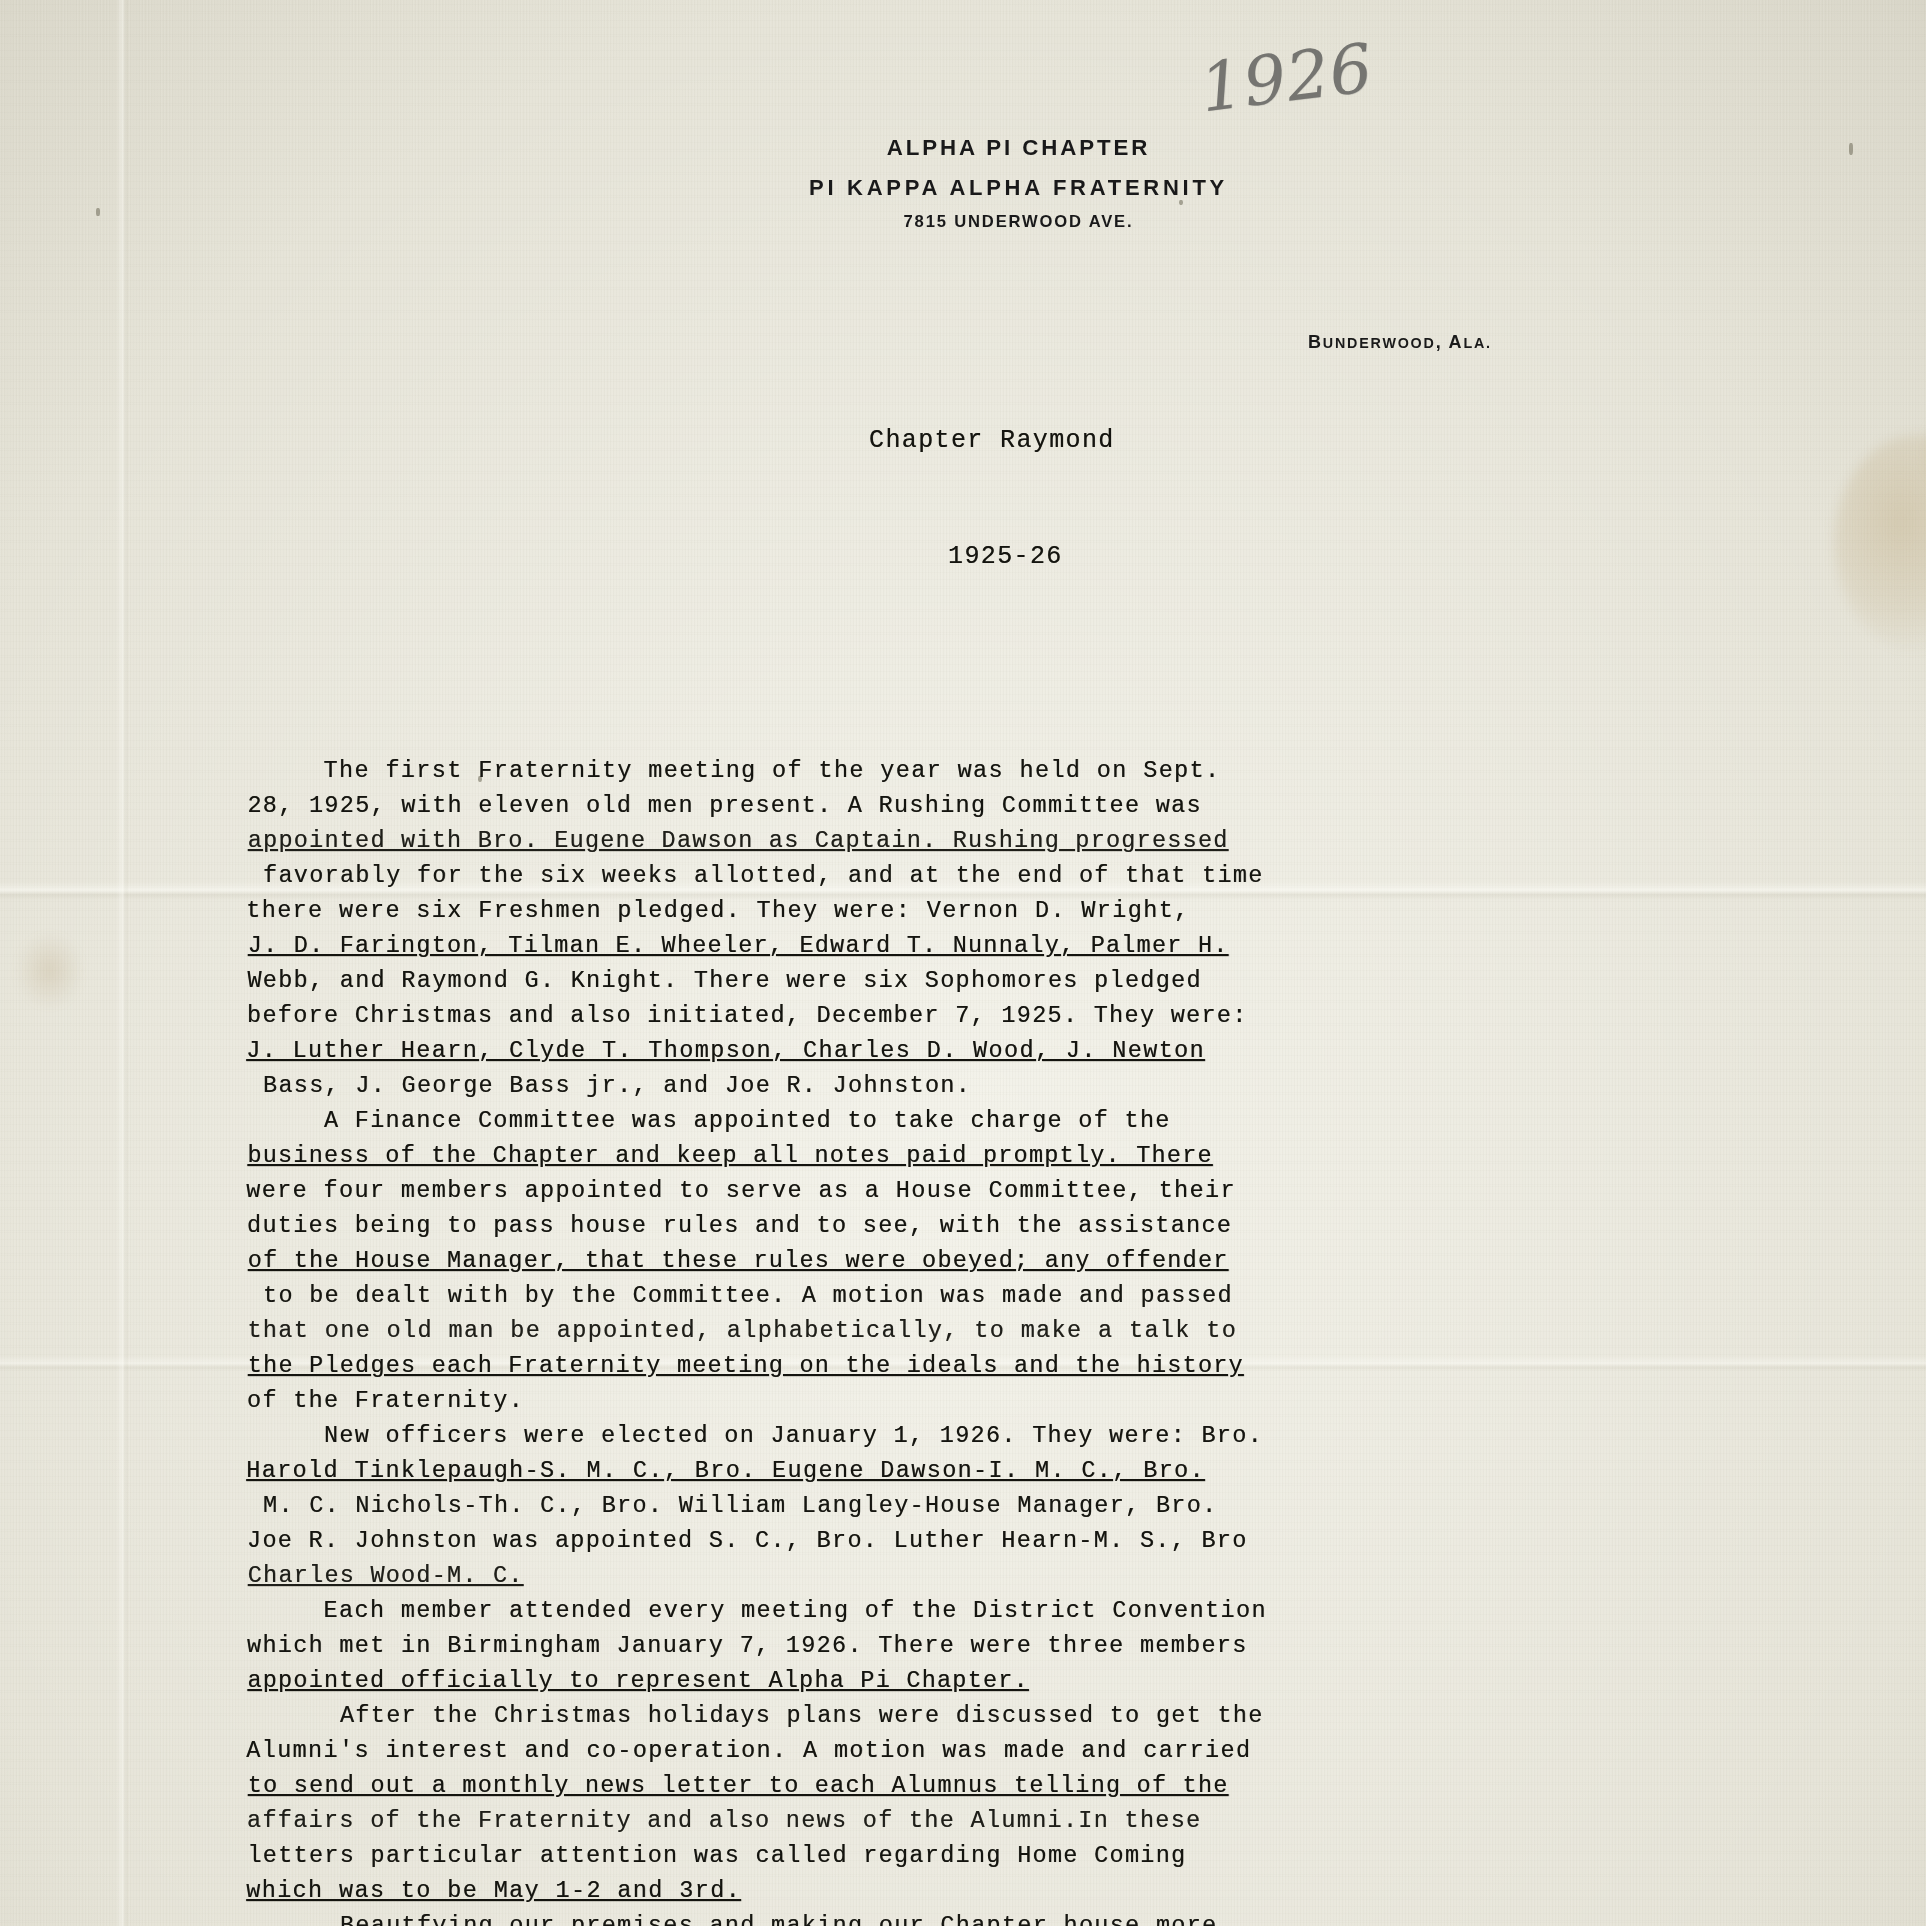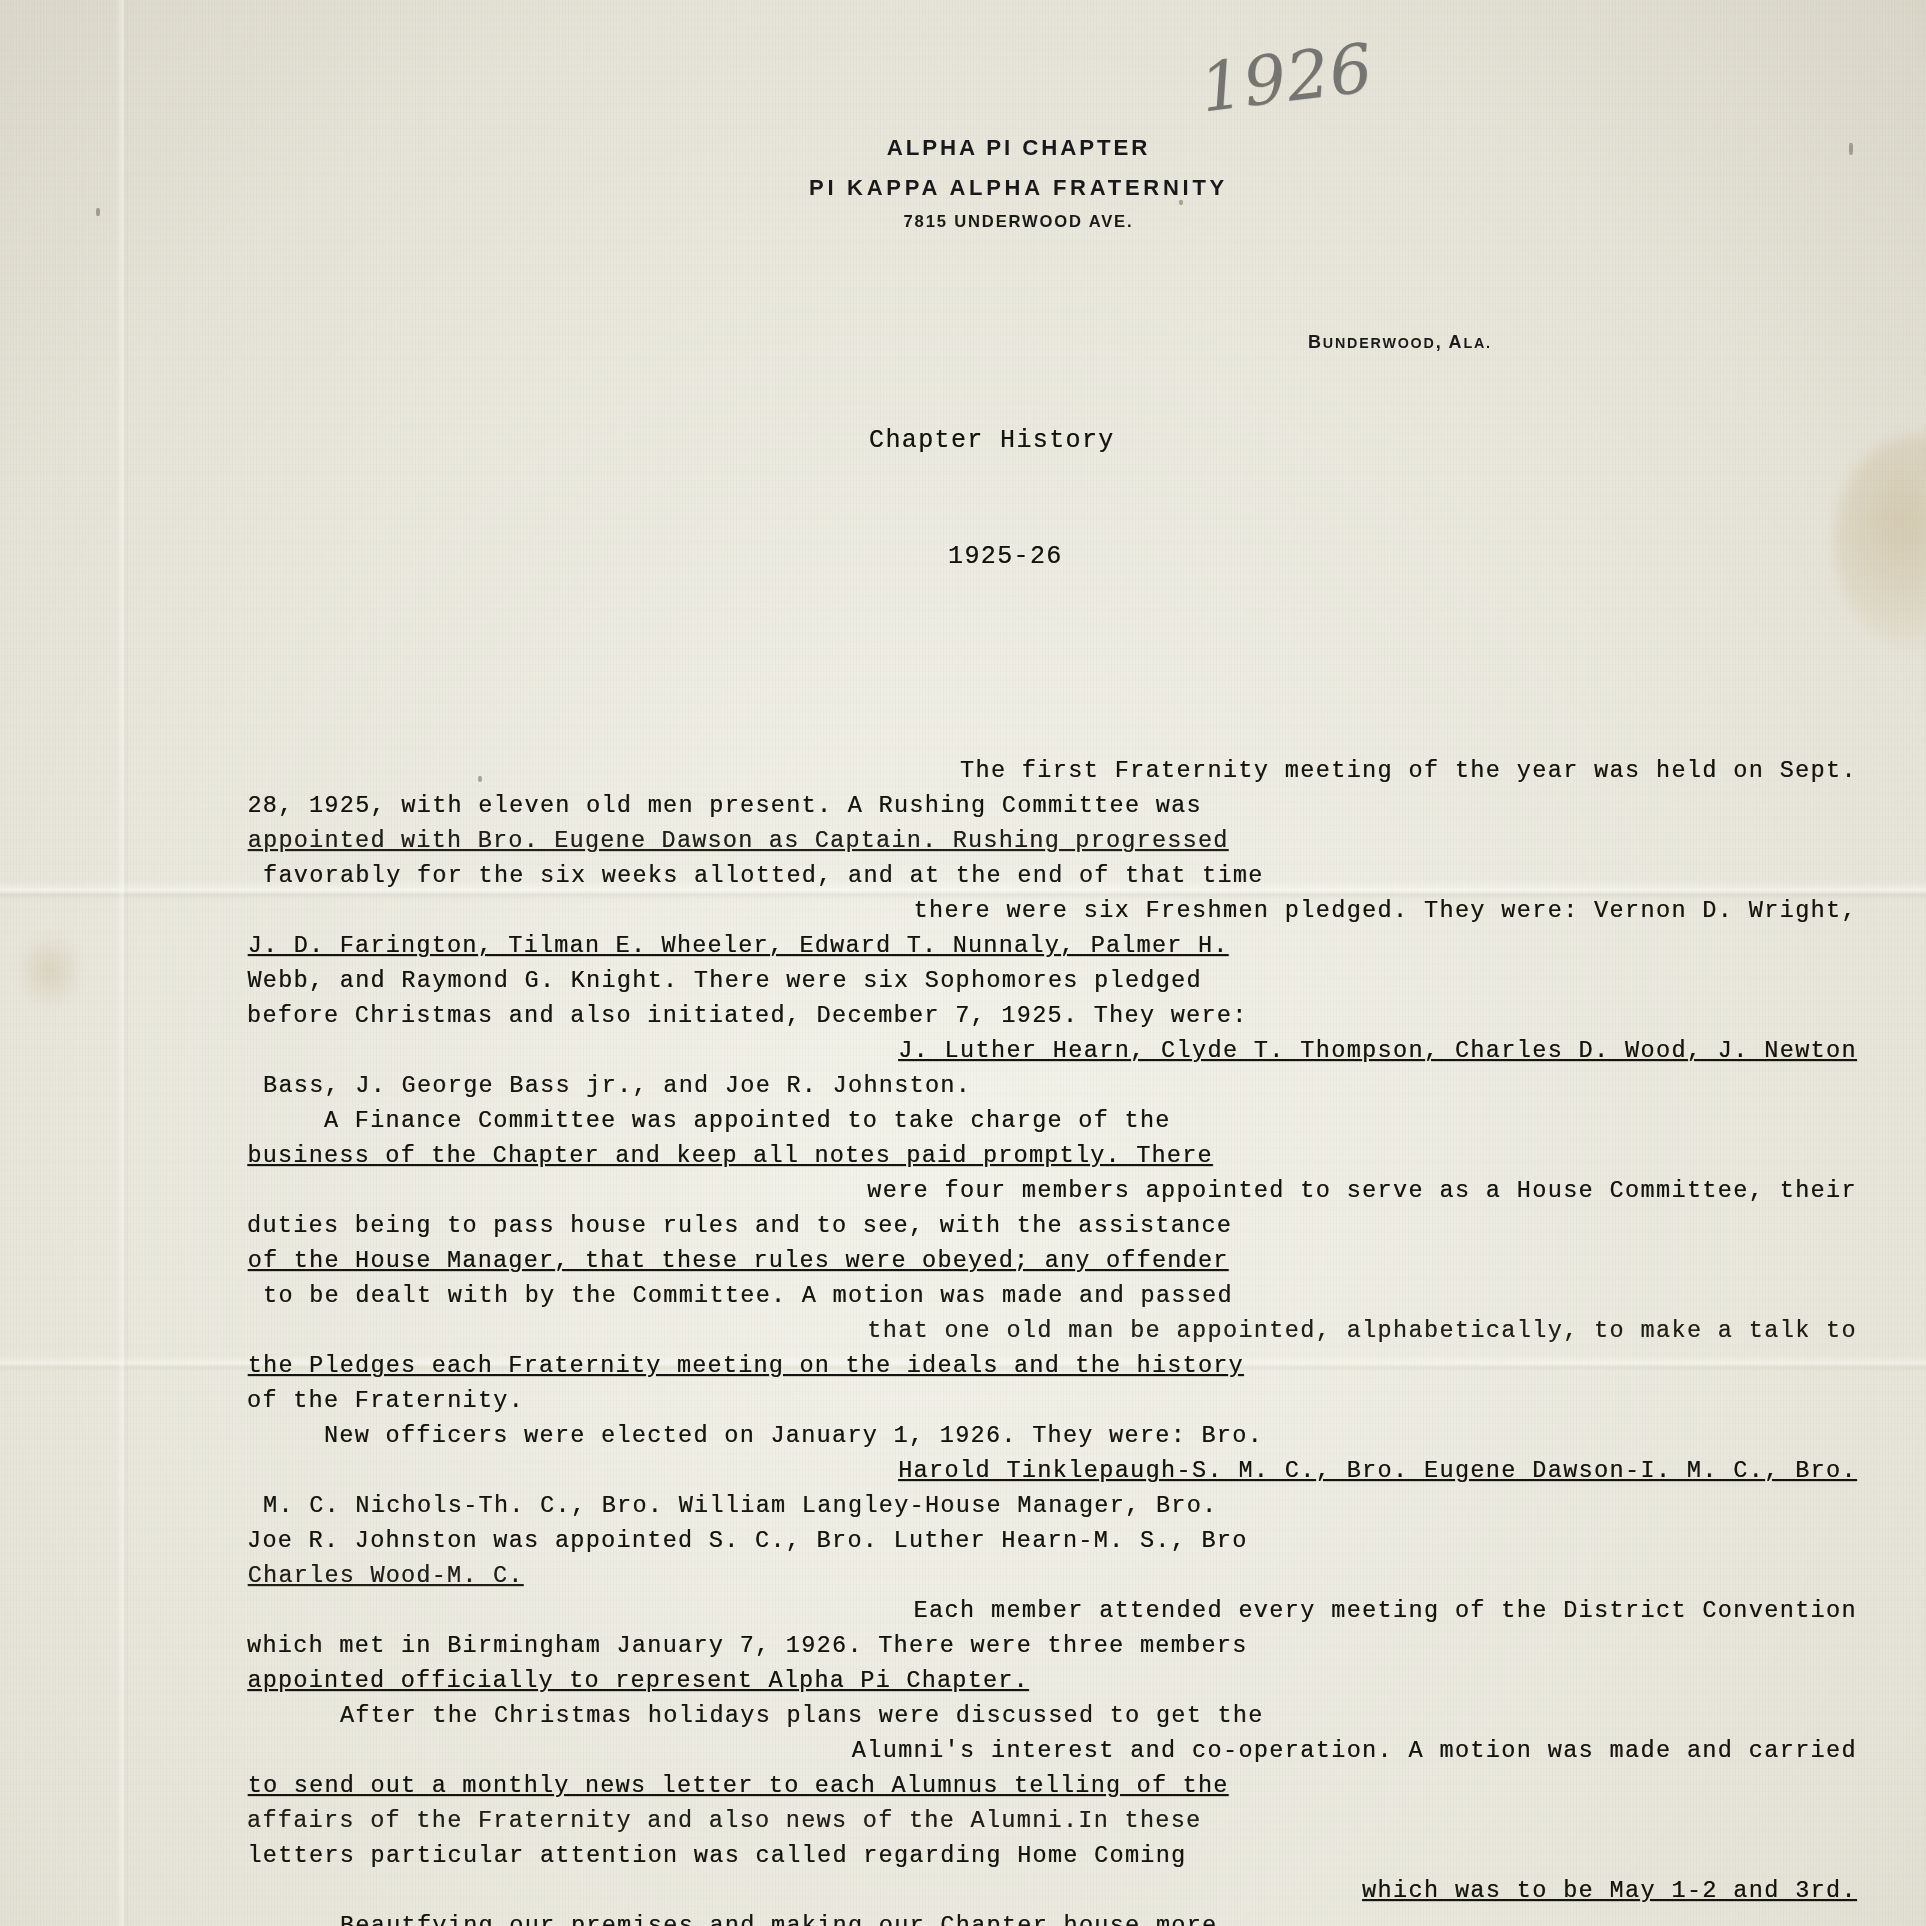--- a/index.html
+++ b/index.html
@@ -167,21 +167,21 @@
     width: 1610px;
     font-size: 23.5px;
     line-height: 35px;
   }
   #body-block .ln {
     display: block;
     white-space: pre;
   }
   
   #body-block .ln:nth-child(3n)   { margin-left: 0.8px; letter-spacing: 0.052em; text-decoration: underline; }
-  #body-block .ln:nth-child(4n+1) { margin-left: -0.8px; letter-spacing: 0.058em; text-align: right; }
+  #body-block .ln:nth-child(4n+1) { margin-left: -0.8px; letter-spacing: 0.058em; }
   #body-block .ln:nth-child(5n+2) { margin-left: 0.4px; }
   #body-block .ln:nth-child(7n+3) { opacity: 0.95; }
   #body-block .ln:nth-child(6n+4) { opacity: 0.99; margin-left: 16px; }
 </style>
 </head>
 <body>
 
 <div id="page">
 
   <div id="paper-tone"></div>
@@ -206,20 +206,20 @@
   <div id="hand-year">1926</div>
 
   <div id="letterhead">
     <div class="lh-line lh-1">ALPHA PI CHAPTER</div>
     <div class="lh-line lh-2">PI KAPPA ALPHA FRATERNITY</div>
     <div class="lh-line lh-3">7815 UNDERWOOD AVE.</div>
   </div>
 
   <div id="city-line"><span class="sc">B</span><span class="lc">UNDERWOOD</span><span class="sc">, </span><span class="sc">A</span><span class="lc">LA.</span></div>
 
-  <div id="doc-title" class="tw">Chapter History</div>
+  <div id="doc-title" class="tw">Chapter Raymond</div>
 
   <div id="doc-subtitle" class="tw">1925-26</div>
 
   <div id="body-block" class="tw"><span class="ln">     The first Fraternity meeting of the year was held on Sept.</span><span class="ln">28, 1925, with eleven old men present. A Rushing Committee was</span><span class="ln">appointed with Bro. Eugene Dawson as Captain. Rushing progressed</span><span class="ln">favorably for the six weeks allotted, and at the end of that time</span><span class="ln">there were six Freshmen pledged. They were: Vernon D. Wright,</span><span class="ln">J. D. Farington, Tilman E. Wheeler, Edward T. Nunnaly, Palmer H.</span><span class="ln">Webb, and Raymond G. Knight. There were six Sophomores pledged</span><span class="ln">before Christmas and also initiated, December 7, 1925. They were:</span><span class="ln">J. Luther Hearn, Clyde T. Thompson, Charles D. Wood, J. Newton</span><span class="ln">Bass, J. George Bass jr., and Joe R. Johnston.</span><span class="ln">     A Finance Committee was appointed to take charge of the</span><span class="ln">business of the Chapter and keep all notes paid promptly. There</span><span class="ln">were four members appointed to serve as a House Committee, their</span><span class="ln">duties being to pass house rules and to see, with the assistance</span><span class="ln">of the House Manager, that these rules were obeyed; any offender</span><span class="ln">to be dealt with by the Committee. A motion was made and passed</span><span class="ln">that one old man be appointed, alphabetically, to make a talk to</span><span class="ln">the Pledges each Fraternity meeting on the ideals and the history</span><span class="ln">of the Fraternity.</span><span class="ln">     New officers were elected on January 1, 1926. They were: Bro.</span><span class="ln">Harold Tinklepaugh-S. M. C., Bro. Eugene Dawson-I. M. C., Bro.</span><span class="ln">M. C. Nichols-Th. C., Bro. William Langley-House Manager, Bro.</span><span class="ln">Joe R. Johnston was appointed S. C., Bro. Luther Hearn-M. S., Bro</span><span class="ln">Charles Wood-M. C.</span><span class="ln">     Each member attended every meeting of the District Convention</span><span class="ln">which met in Birmingham January 7, 1926. There were three members</span><span class="ln">appointed officially to represent Alpha Pi Chapter.</span><span class="ln">     After the Christmas holidays plans were discussed to get the</span><span class="ln">Alumni's interest and co-operation. A motion was made and carried</span><span class="ln">to send out a monthly news letter to each Alumnus telling of the</span><span class="ln">affairs of the Fraternity and also news of the Alumni.In these</span><span class="ln">letters particular attention was called regarding Home Coming</span><span class="ln">which was to be May 1-2 and 3rd.</span><span class="ln">     Beautfying our premises and making our Chapter house more</span></div>
 
 </div>
 
 
 </body></html>

